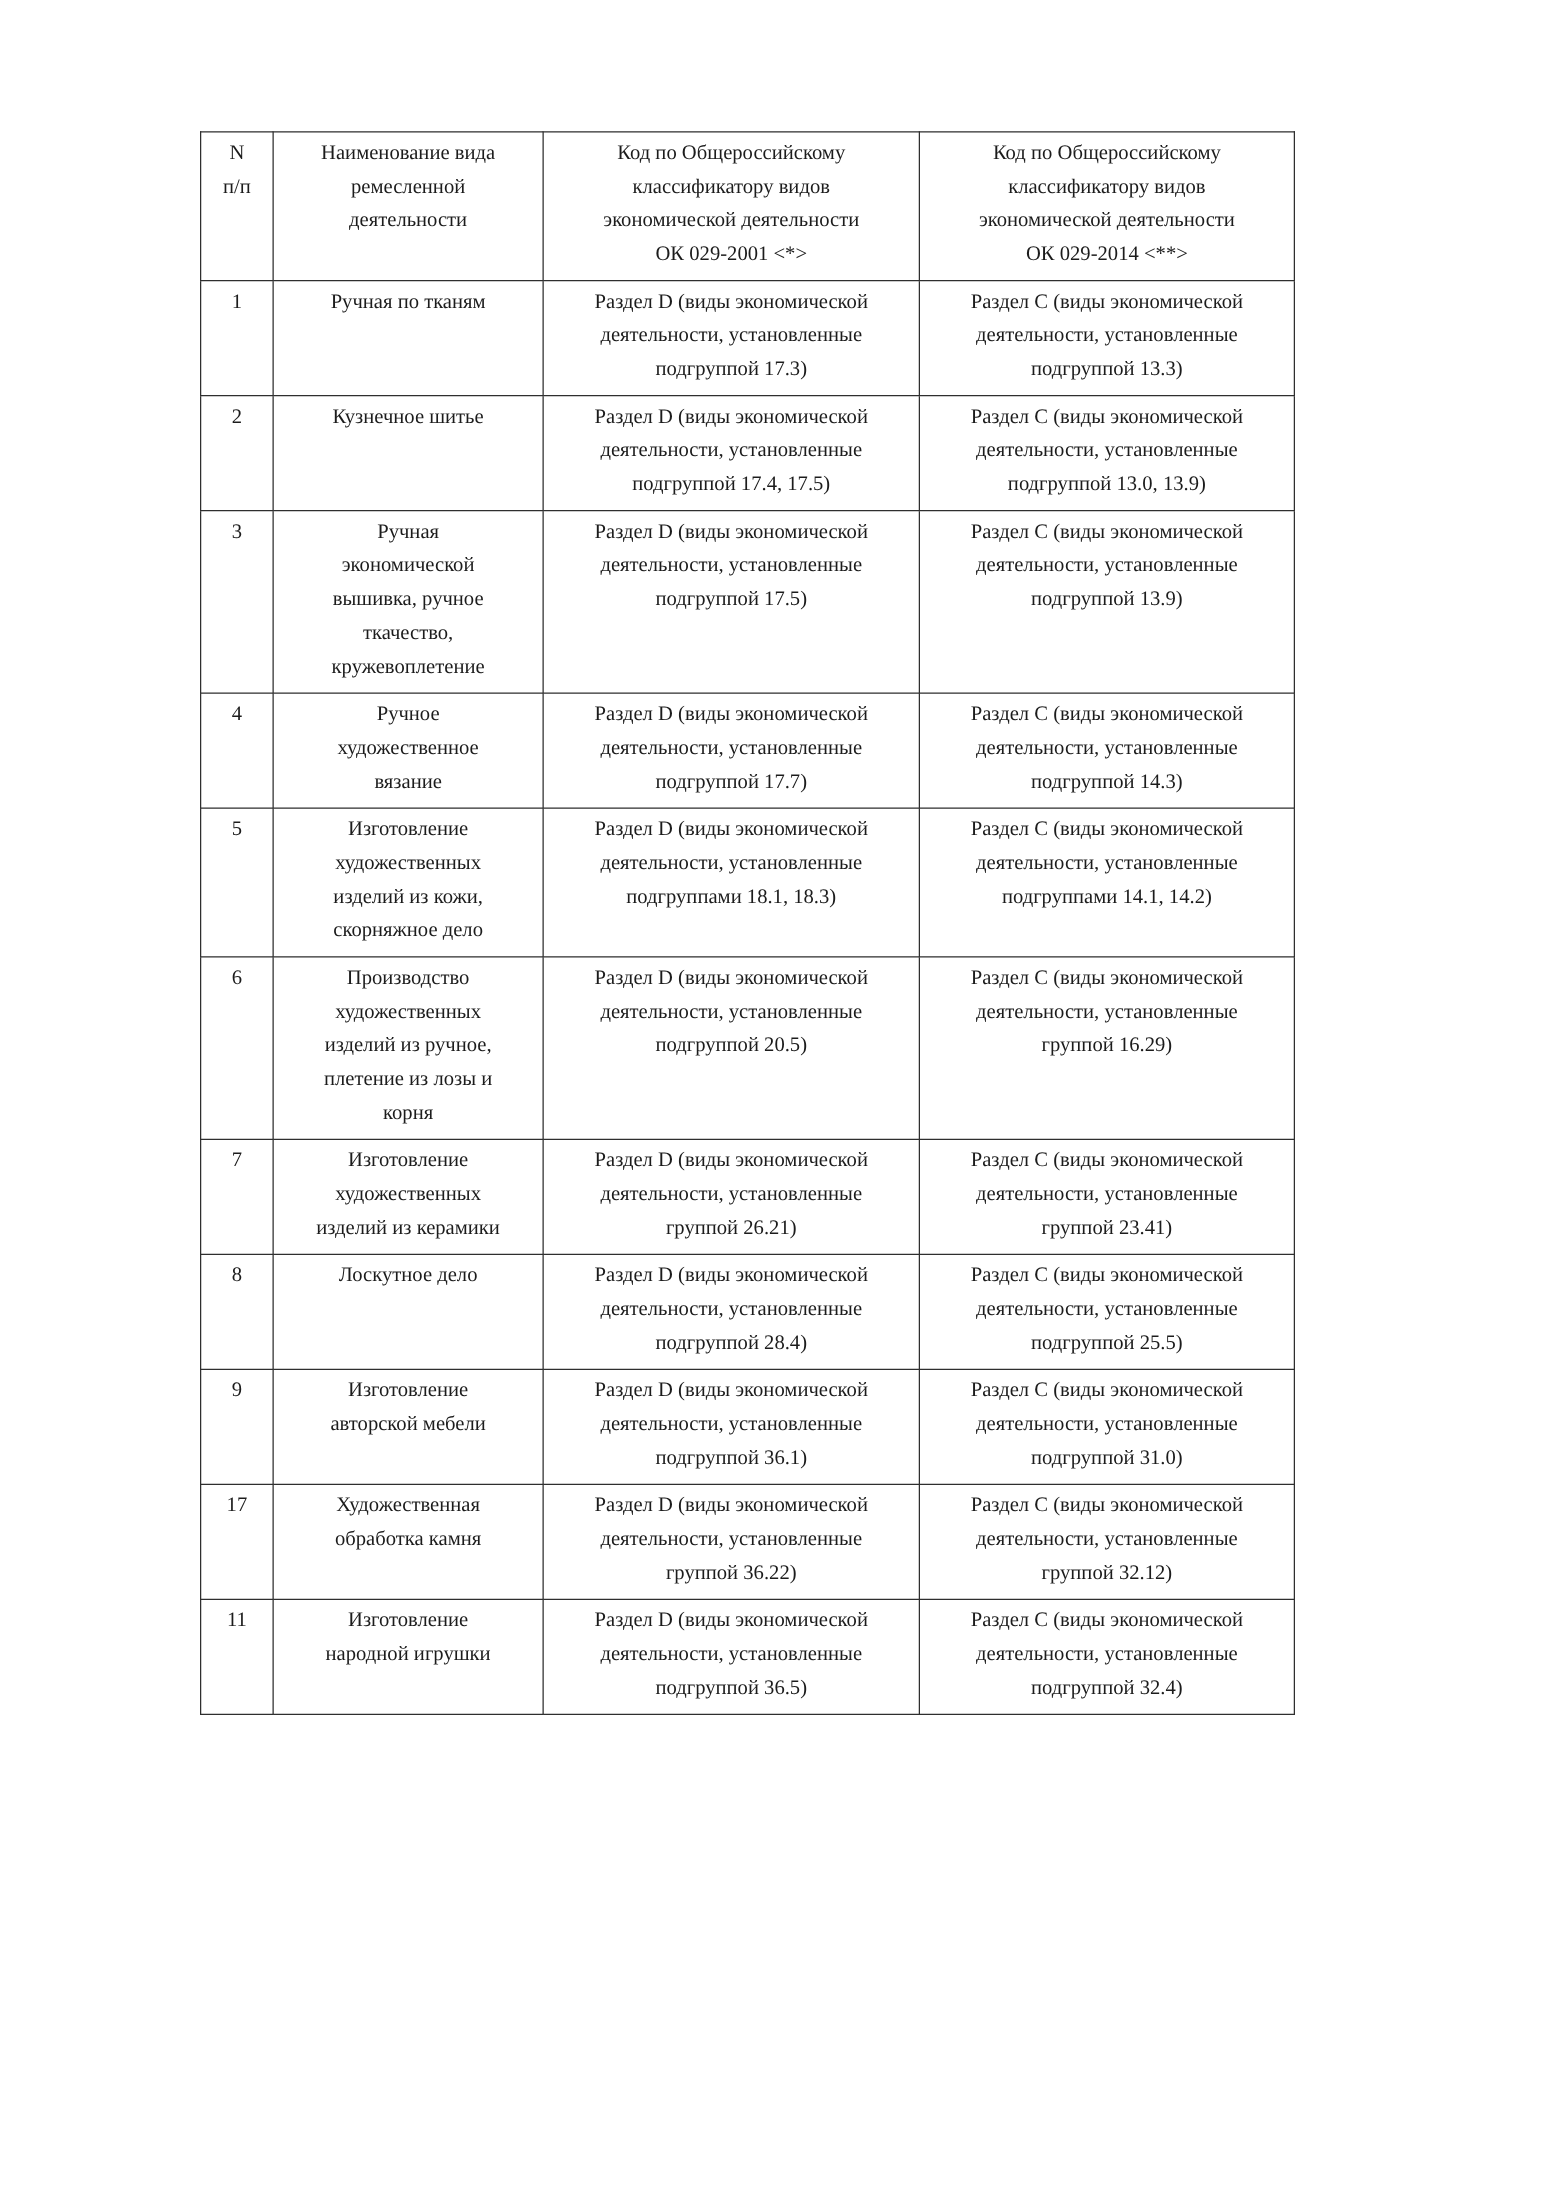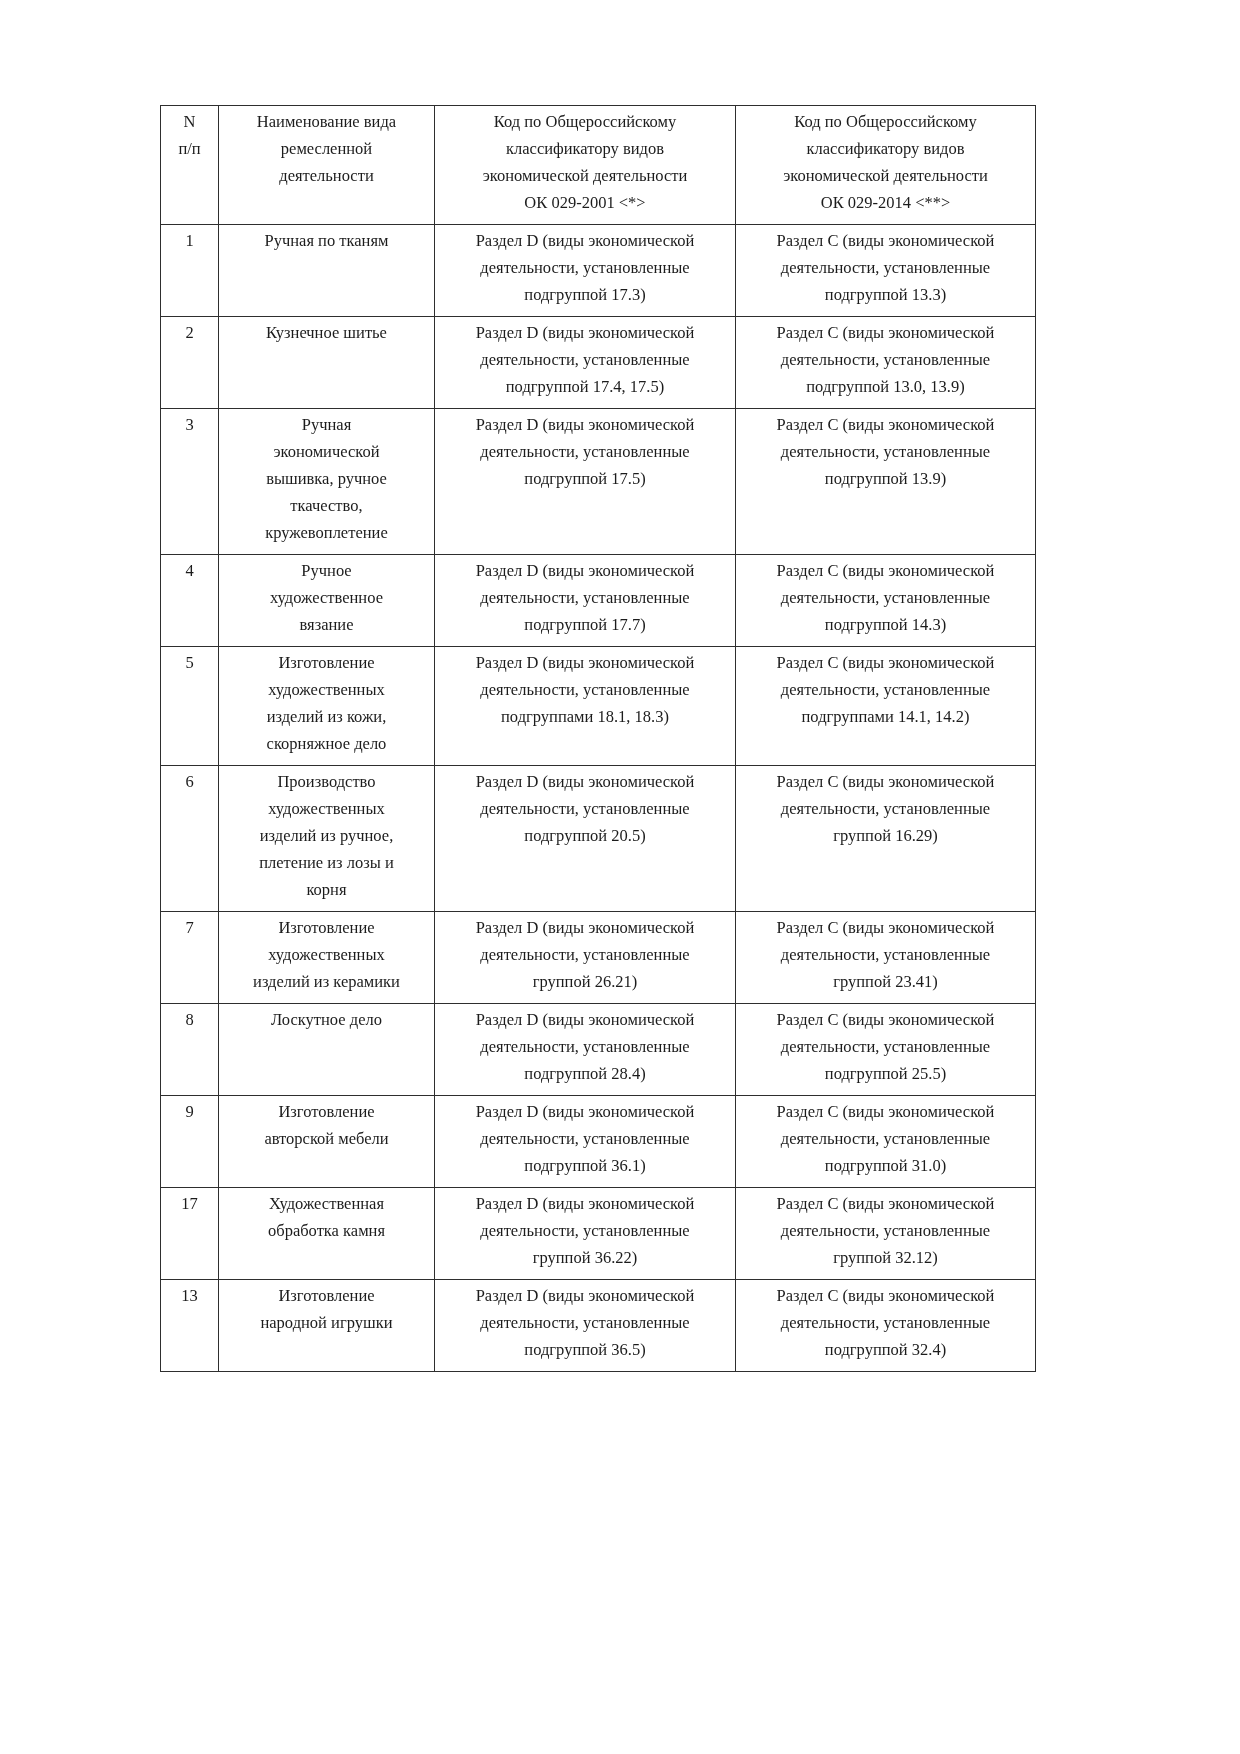--- a/index.html
+++ b/index.html
@@ -181,21 +181,21 @@
           <td>Художественная
 обработка камня</td>
           <td>Раздел D (виды экономической
 деятельности, установленные
 группой 36.22)</td>
           <td>Раздел C (виды экономической
 деятельности, установленные
 группой 32.12)</td>
         </tr>
         <tr>
-          <td>13</td>
+          <td>11</td>
           <td>Изготовление
 народной игрушки</td>
           <td>Раздел D (виды экономической
 деятельности, установленные
 подгруппой 36.5)</td>
           <td>Раздел C (виды экономической
 деятельности, установленные
 подгруппой 32.4)</td>
         </tr>
       </tbody>

